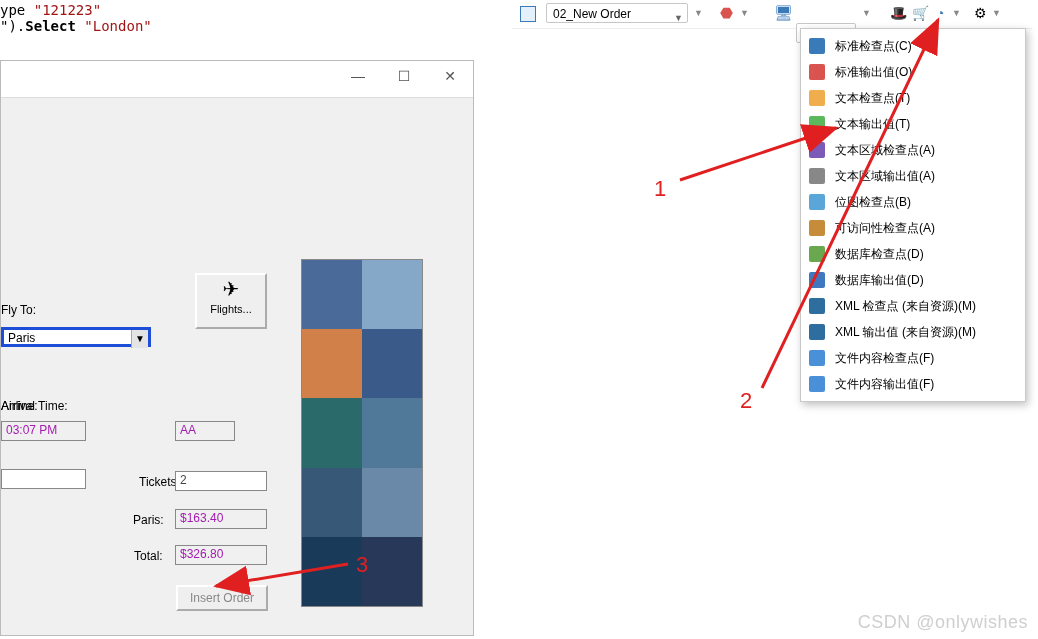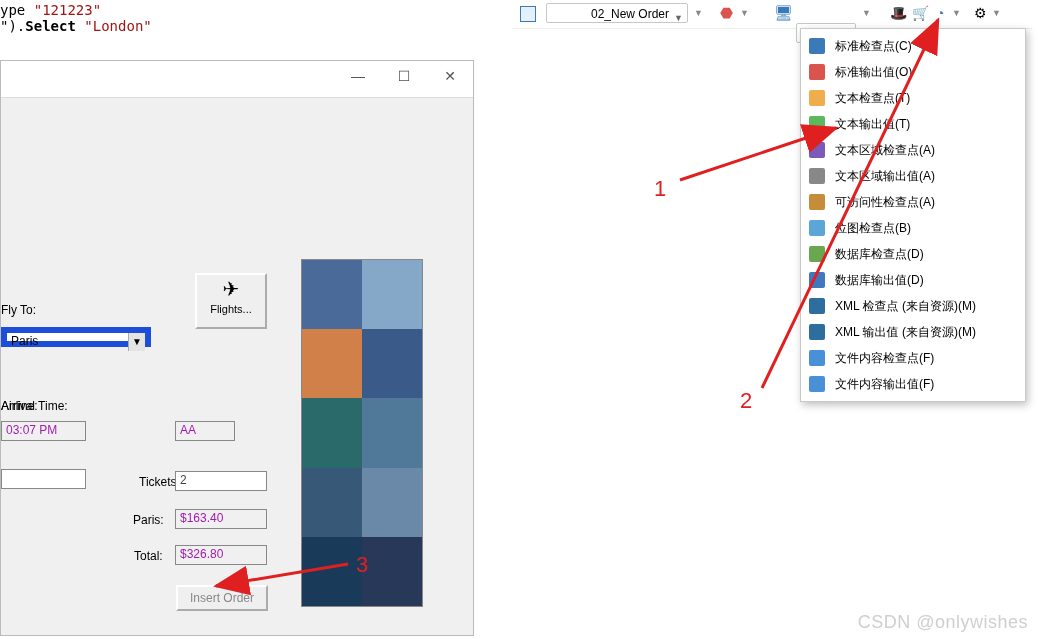--- a/index.html
+++ b/index.html
@@ -9,21 +9,21 @@
 .code-strip .str{color:#a31515}
 .code-strip .sel{font-weight:bold;color:#000}
 .dlg{position:absolute;left:0;top:60px;width:474px;height:576px;background:#f0f0f0;border:1px solid #bbb;box-sizing:border-box}
 .titlebar{height:36px;background:#fff;border-bottom:1px solid #ddd;position:relative}
 .tb-btn{position:absolute;top:0;width:46px;height:30px;text-align:center;line-height:30px;color:#555;font-size:14px}
 .tb-btn.min{right:92px}
 .tb-btn.max{right:46px}
 .tb-btn.close{right:0}
 .content{position:absolute;left:0;top:70px;width:100%;height:500px}
 .lbl{position:absolute;color:#000}
-.combo{position:absolute;height:20px;background:#fff;border:6px solid #1d4ed8;box-sizing:border-box;padding:1px 4px}
+.combo{position:absolute;height:20px;background:#fff;border:3px solid #1d4ed8;box-sizing:border-box;padding:1px 4px}
 .combo .arrow{position:absolute;right:0;top:0;width:16px;height:18px;background:#e4e4e4;border-left:1px solid #aaa;text-align:center;line-height:18px;font-size:10px}
 .flights-btn{position:absolute;left:194px;top:142px;width:72px;height:56px;background:#efefef;border:2px outset #fff;box-sizing:border-box;text-align:center;font-size:11px}
 .flights-btn .plane{font-size:20px;line-height:28px}
 .insert-btn{position:absolute;left:175px;top:454px;width:92px;height:26px;background:#efefef;border:2px outset #fff;color:#888;font-size:12px;box-sizing:border-box;text-align:center;line-height:22px}
 .field{position:absolute;height:20px;background:#fff;border:1px solid #888;box-sizing:border-box;padding:1px 4px;color:#444}
 .field.ro{background:#f0f0f0;color:#a21caf}
 .collage{position:absolute;left:300px;top:128px;width:120px;height:346px;border:1px solid #888}
 .collage .t{position:absolute;width:50%;height:20%}
 .right-pane{position:absolute;left:498px;top:0;width:540px;height:639px;background:#fff}
 .toolbar{position:absolute;left:14px;top:0;width:520px;height:28px;border-bottom:1px solid #eee}
@@ -98,21 +98,21 @@
         <div class="t" style="left:0;top:80%;background:#1a3a5a"></div>
           <div class="t" style="left:50%;top:80%;background:#283858"></div>
       </div>
     </div>
   </div>
 </div>
 
 <div class="right-pane">
   <div class="toolbar">
     <div class="tb-item" style="left:8px"><span class="tb-sq"></span></div>
-    <div class="tb-item tb-combo" style="left:34px;width:142px;text-align:right">
+    <div class="tb-item tb-combo" style="left:34px;width:142px;text-align:left">
       <span>02_New Order</span><span class="dd">▼</span>
     </div>
     <div class="tb-item tb-drop" style="left:182px">▼</div>
     <div class="tb-item" style="left:208px;color:#d9534f;font-size:15px">⬣</div>
     <div class="tb-item tb-drop" style="left:228px">▼</div>
     <div class="tb-item" style="left:262px;color:#3a7ab8;font-size:15px">🖥</div>
     <div class="tb-item tb-combo" style="left:284px;width:60px;text-align:left">
       <span>默认</span><span class="dd">▼</span>
     </div>
     <div class="tb-item tb-drop" style="left:350px">▼</div>
@@ -124,22 +124,22 @@
     <div class="tb-item tb-drop" style="left:480px">▼</div>
   </div>
 
   <div class="menu" id="ctx-menu">
       <div class="menu-item"><span class="mi-ico" style="background: rgb(58, 122, 184); border-radius: 2px;"></span><span>标准检查点(C)</span></div>
       <div class="menu-item"><span class="mi-ico" style="background: rgb(217, 83, 79); border-radius: 2px;"></span><span>标准输出值(O)</span></div>
       <div class="menu-item"><span class="mi-ico" style="background: rgb(240, 173, 78); border-radius: 2px;"></span><span>文本检查点(T)</span></div>
       <div class="menu-item"><span class="mi-ico" style="background: rgb(92, 184, 92); border-radius: 2px;"></span><span>文本输出值(T)</span></div>
       <div class="menu-item"><span class="mi-ico" style="background: rgb(123, 90, 184); border-radius: 2px;"></span><span>文本区域检查点(A)</span></div>
       <div class="menu-item"><span class="mi-ico" style="background: rgb(136, 136, 136); border-radius: 2px;"></span><span>文本区域输出值(A)</span></div>
+      <div class="menu-item"><span class="mi-ico" style="background: rgb(90, 166, 216); border-radius: 2px;"></span><span>位图检查点(B)</span></div>
       <div class="menu-item"><span class="mi-ico" style="background: rgb(199, 140, 58); border-radius: 2px;"></span><span>可访问性检查点(A)</span></div>
-      <div class="menu-item"><span class="mi-ico" style="background: rgb(90, 166, 216); border-radius: 2px;"></span><span>位图检查点(B)</span></div>
       <div class="menu-item"><span class="mi-ico" style="background: rgb(106, 168, 79); border-radius: 2px;"></span><span>数据库检查点(D)</span></div>
       <div class="menu-item"><span class="mi-ico" style="background: rgb(64, 120, 192); border-radius: 2px;"></span><span>数据库输出值(D)</span></div>
       <div class="menu-item"><span class="mi-ico" style="background: rgb(46, 110, 158); border-radius: 2px;"></span><span>XML 检查点 (来自资源)(M)</span></div>
       <div class="menu-item"><span class="mi-ico" style="background: rgb(46, 110, 158); border-radius: 2px;"></span><span>XML 输出值 (来自资源)(M)</span></div>
       <div class="menu-item"><span class="mi-ico" style="background: rgb(74, 144, 217); border-radius: 2px;"></span><span>文件内容检查点(F)</span></div>
       <div class="menu-item"><span class="mi-ico" style="background: rgb(74, 144, 217); border-radius: 2px;"></span><span>文件内容输出值(F)</span></div>
     </div>
 </div>
 
 <svg class="arrow-svg" style="left:0;top:0" width="1038" height="639">

